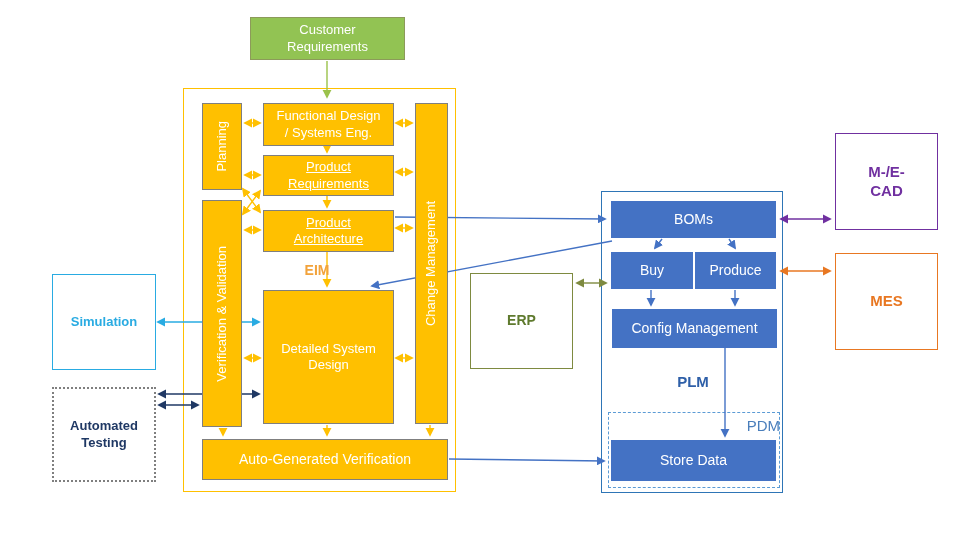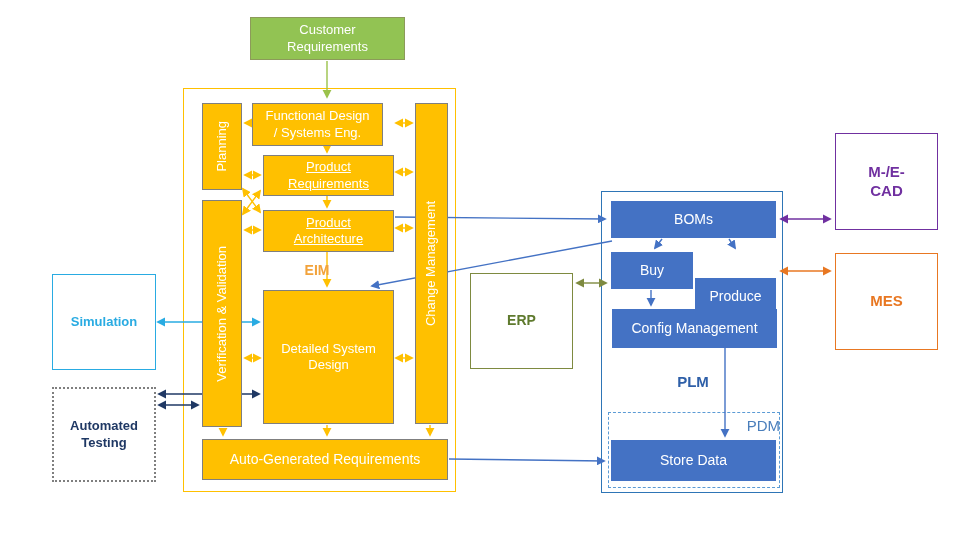--- a/index.html
+++ b/index.html
@@ -102,21 +102,21 @@
 </svg>
 
 <div class="node greenbox" style="left:250px;top:17px;width:155px;height:43px;">
   <span class="w110">Customer Requirements</span>
 </div>
 
 <div class="node gold" style="left:202px;top:103px;width:40px;height:87px;">
   <span class="vtext">Planning</span>
 </div>
 
-<div class="node gold" style="left:252px;top:103px;width:131px;height:43px;">
+<div class="node gold" style="left:263px;top:103px;width:131px;height:43px;">
   <span>
     <span class="blk">Functional Design</span>
     <span class="blk">/ Systems Eng.</span>
   </span>
 </div>
 
 <div class="node gold" style="left:263px;top:155px;width:131px;height:41px;">
   <span class="w95">Product Requirements</span>
 </div>
 
@@ -132,21 +132,21 @@
 
 <div class="node gold" style="left:202px;top:200px;width:40px;height:227px;">
   <span class="vtext">Verification &amp; Validation</span>
 </div>
 
 <div class="node gold" style="left:415px;top:103px;width:33px;height:321px;">
   <span class="vtext">Change Management</span>
 </div>
 
 <div class="node gold" style="left:202px;top:439px;width:246px;height:41px;font-size:14px;">
-  <span>Auto-Generated Requirements</span>
+  <span>Auto-Generated Verification</span>
 </div>
 
 <div class="node outline" style="left:52px;top:274px;width:104px;height:96px;border:1.5px solid var(--c-cyan);color:var(--c-cyan);">
   <span>Simulation</span>
 </div>
 
 <div class="node outline" style="left:52px;top:387px;width:104px;height:95px;border:2px dotted var(--c-dotted);color:var(--c-navy);">
   <span class="w90">Automated Testing</span>
 </div>
 
@@ -155,21 +155,21 @@
 </div>
 
 <div class="node bluebox" style="left:611px;top:201px;width:165px;height:37px;">
   <span>BOMs</span>
 </div>
 
 <div class="node bluebox" style="left:611px;top:252px;width:82px;height:37px;">
   <span>Buy</span>
 </div>
 
-<div class="node bluebox" style="left:695px;top:252px;width:81px;height:37px;margin-top:26px;">
+<div class="node bluebox" style="left:695px;top:252px;width:81px;height:37px;">
   <span>Produce</span>
 </div>
 
 <div class="node bluebox" style="left:612px;top:309px;width:165px;height:39px;">
   <span>Config Management</span>
 </div>
 
 <div class="lbl" style="left:601px;top:373px;width:184px;font-size:15px;font-weight:bold;color:var(--c-plmtext);">PLM</div>
 
 <div class="lbl" style="left:608px;top:417px;width:172px;font-size:15px;color:var(--c-pdmtext);text-align:right;">PDM</div>

